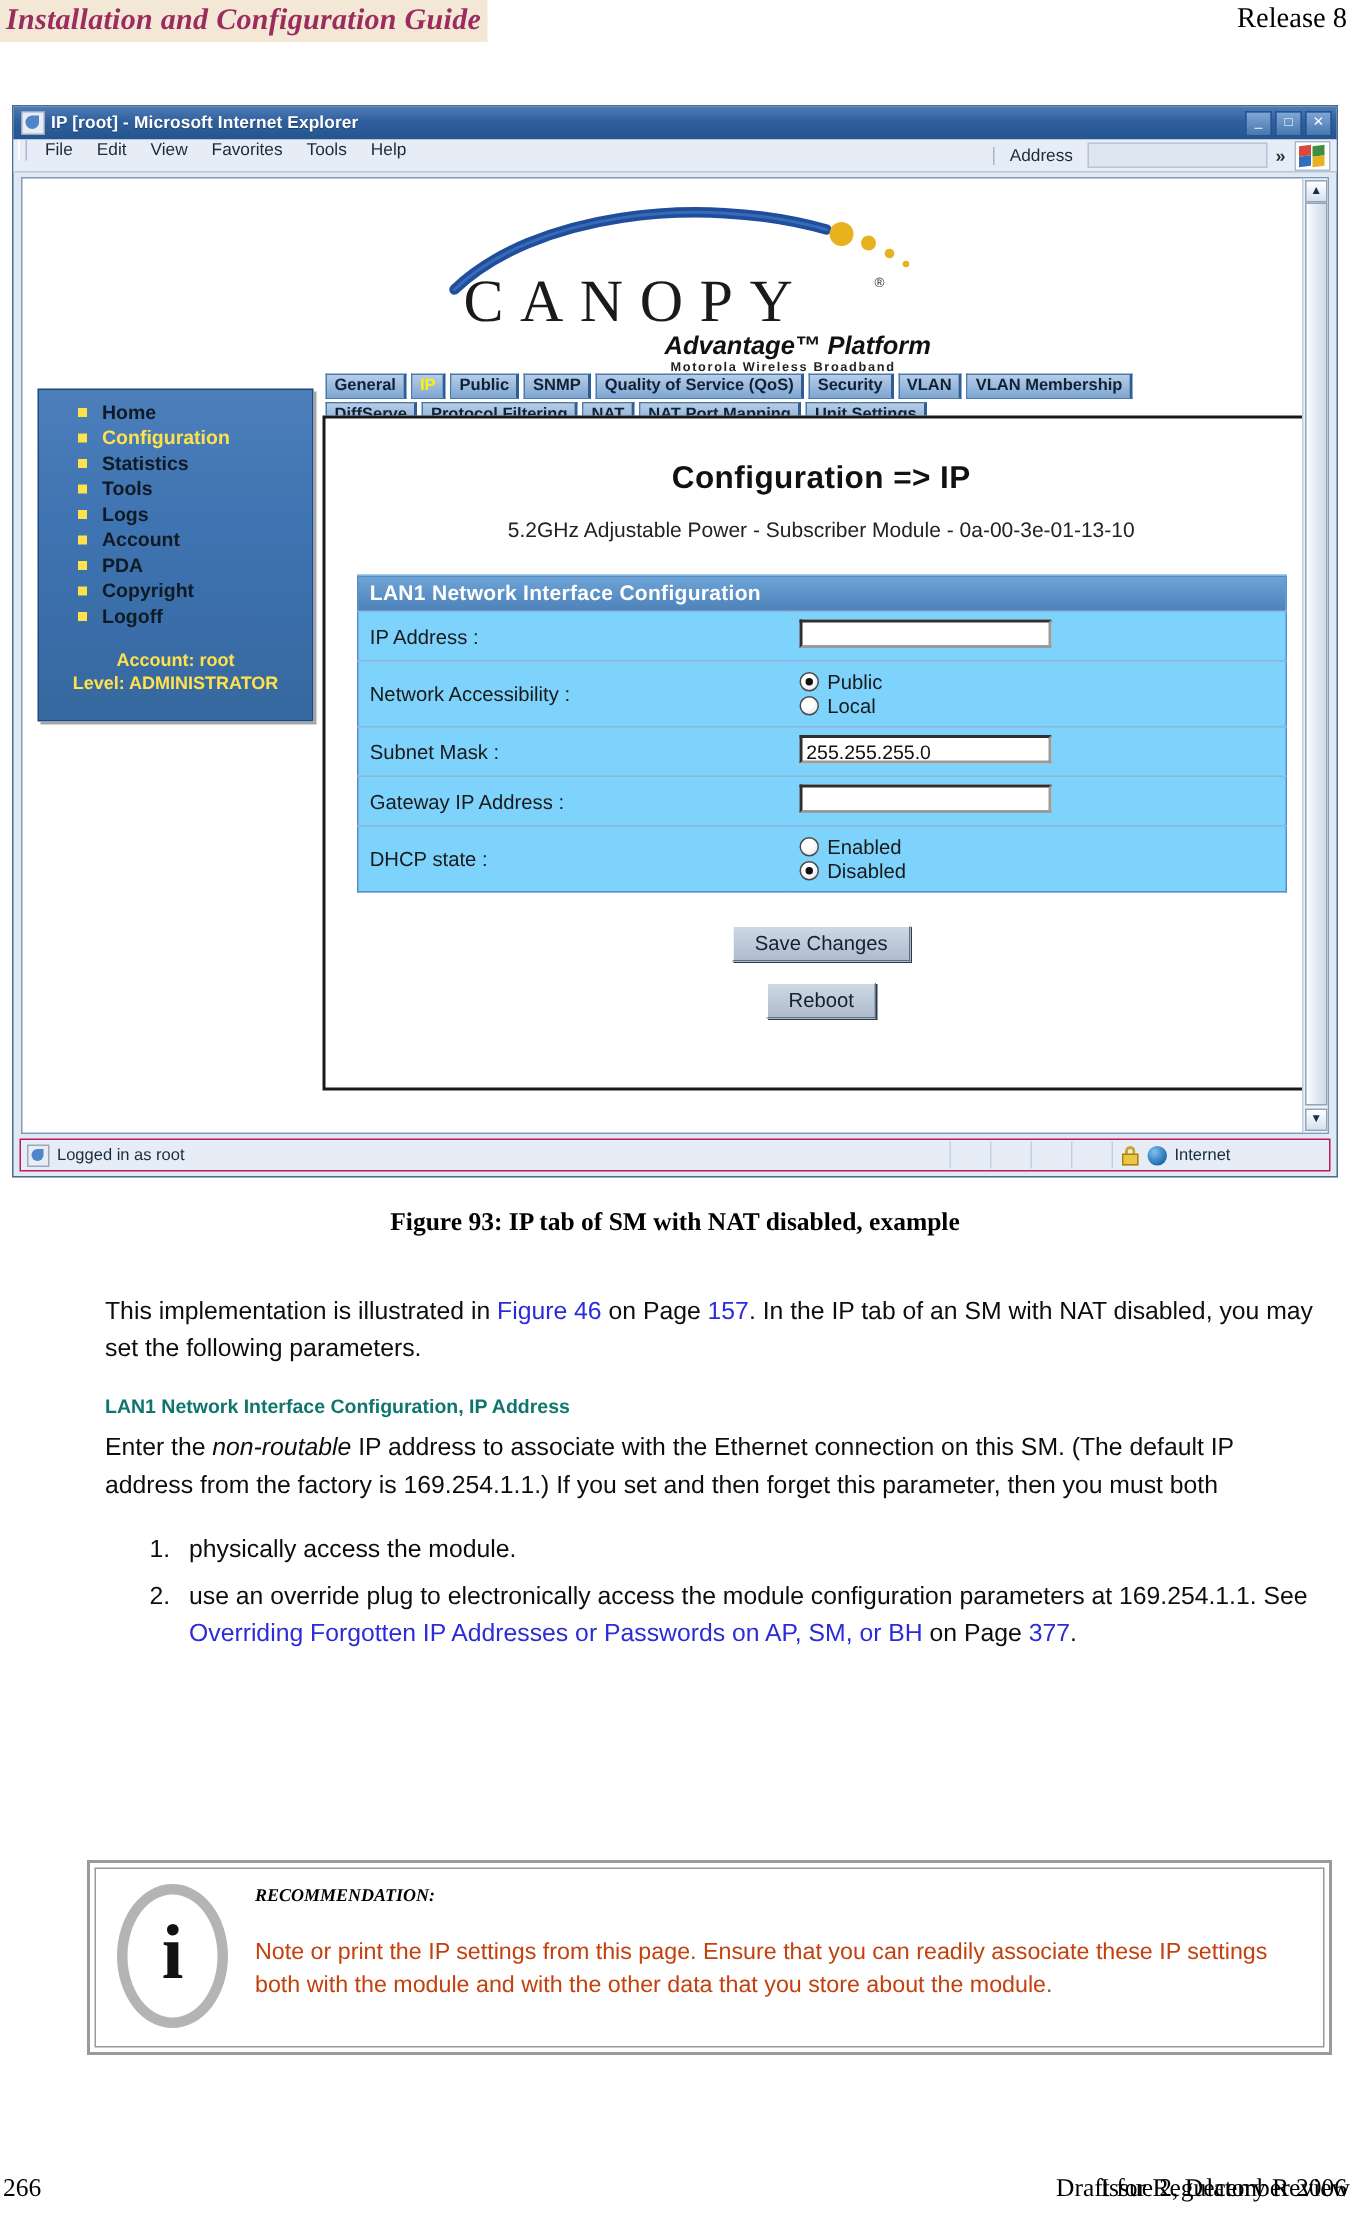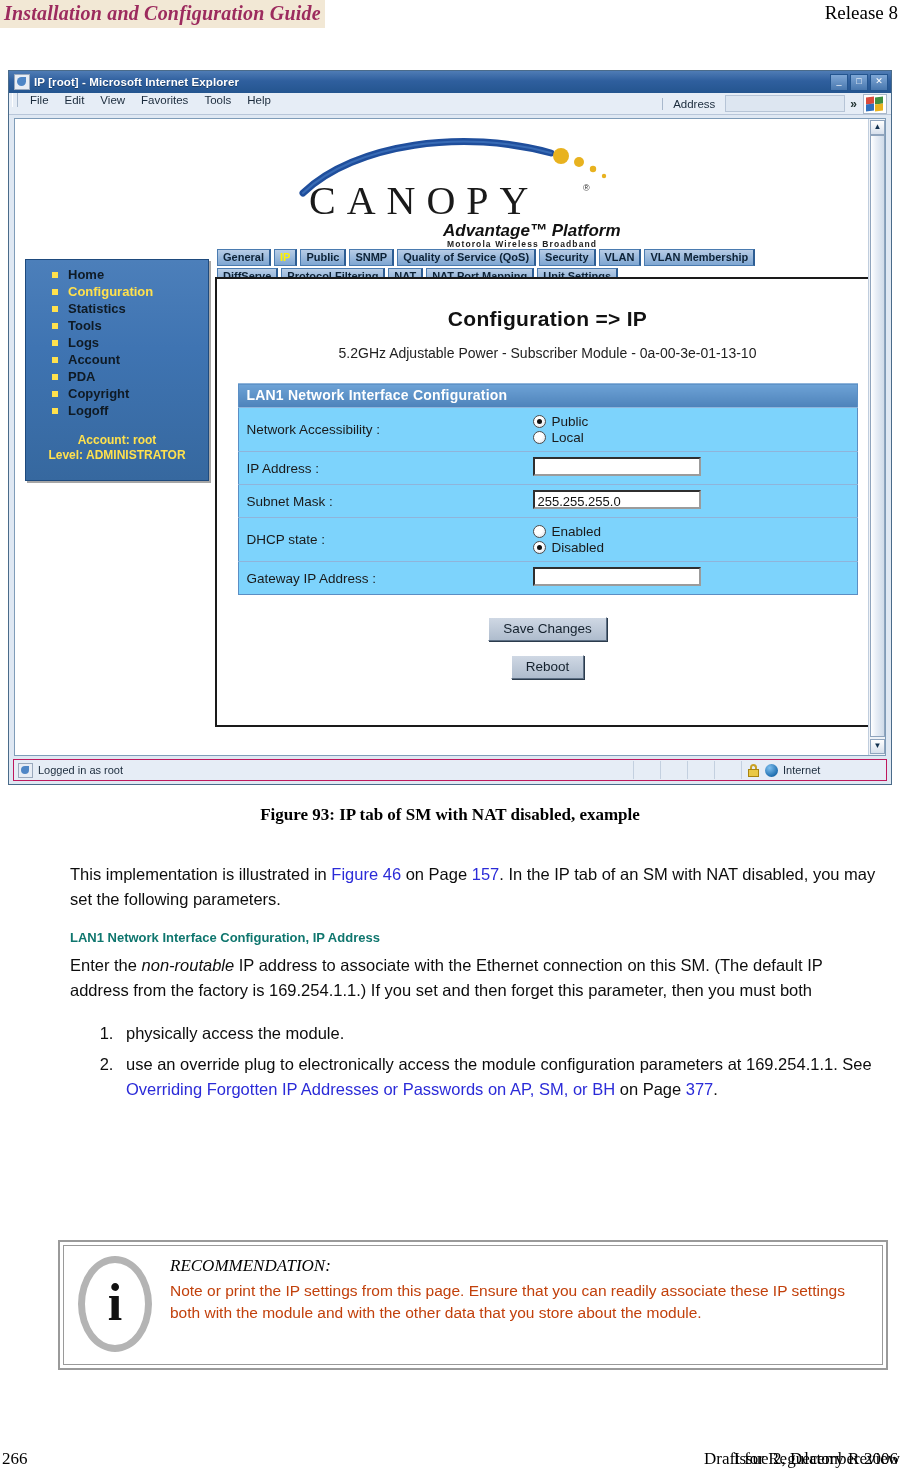--- a/index.html
+++ b/index.html
@@ -558,25 +558,25 @@
     transform: translateY(-52%);
     text-align: center;
     font-family: "Liberation Serif", serif;
     font-weight: bold;
     font-size: 52px;
     line-height: 52px;
     color: #111;
   }
   .rec-title {
     font-family: "Liberation Serif", serif;
-    font-weight: normal;
+    font-weight: bold;
     font-style: italic;
-    font-size: 17px;
+    font-size: 12px;
     color: #000;
-    margin-bottom: 4px;
+    margin-bottom: 20px;
   }
   .rec-body {
     font-size: 15.5px;
     line-height: 22px;
     color: #c2410c;
     max-width: 690px;
   }
 
   
   .footer {
@@ -715,65 +715,65 @@
     </div>
 
     <div class="panel">
       <div class="page-title">Configuration =&gt; IP</div>
       <div class="page-sub">5.2GHz Adjustable Power - Subscriber Module - 0a-00-3e-01-13-10</div>
 
       <table class="form-table">
         <tbody>
             <tr>
           <td class="sect" colspan="2">LAN1 Network Interface Configuration</td>
+        </tr>
+        <tr>
+          <td class="lbl">IP Address :</td>
+          <td>
+            <span class="txtbox"></span>
+          </td>
         </tr>
         <tr>
           <td class="lbl">Network Accessibility :</td>
           <td>
             <div class="radio-line">
               <span class="radio on"></span>
               <span class="radio-txt">Public</span>
             </div>
             <div class="radio-line">
               <span class="radio"></span>
               <span class="radio-txt">Local</span>
             </div>
           </td>
         </tr>
         <tr>
-          <td class="lbl">IP Address :</td>
+          <td class="lbl">Subnet Mask :</td>
           <td>
-            <span class="txtbox"></span>
+            <span class="txtbox">255.255.255.0</span>
           </td>
         </tr>
         <tr>
-          <td class="lbl">Subnet Mask :</td>
+          <td class="lbl">Gateway IP Address :</td>
           <td>
-            <span class="txtbox">255.255.255.0</span>
+            <span class="txtbox"></span>
           </td>
         </tr>
         <tr>
           <td class="lbl">DHCP state :</td>
           <td>
             <div class="radio-line">
               <span class="radio"></span>
               <span class="radio-txt">Enabled</span>
             </div>
             <div class="radio-line">
               <span class="radio on"></span>
               <span class="radio-txt">Disabled</span>
             </div>
           </td>
         </tr>
-        <tr>
-          <td class="lbl">Gateway IP Address :</td>
-          <td>
-            <span class="txtbox"></span>
-          </td>
-        </tr>
       </tbody>
         </table>
 
       <button class="btn btn-save">Save Changes</button>
       <button class="btn btn-reboot">Reboot</button>
     </div>
 
     <div class="scrollbar">
       <div class="sb-arrow up">▲</div>
       <div class="sb-thumb"></div>

